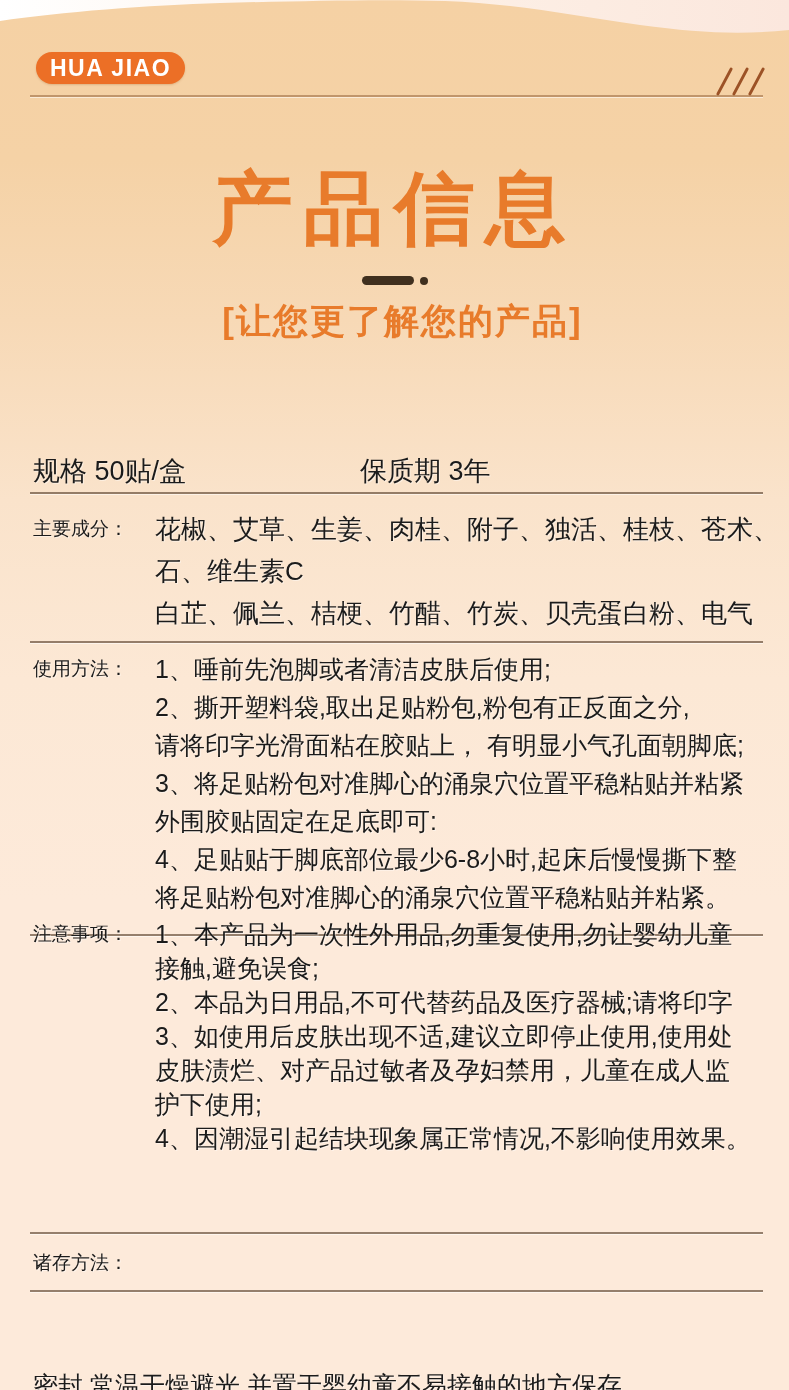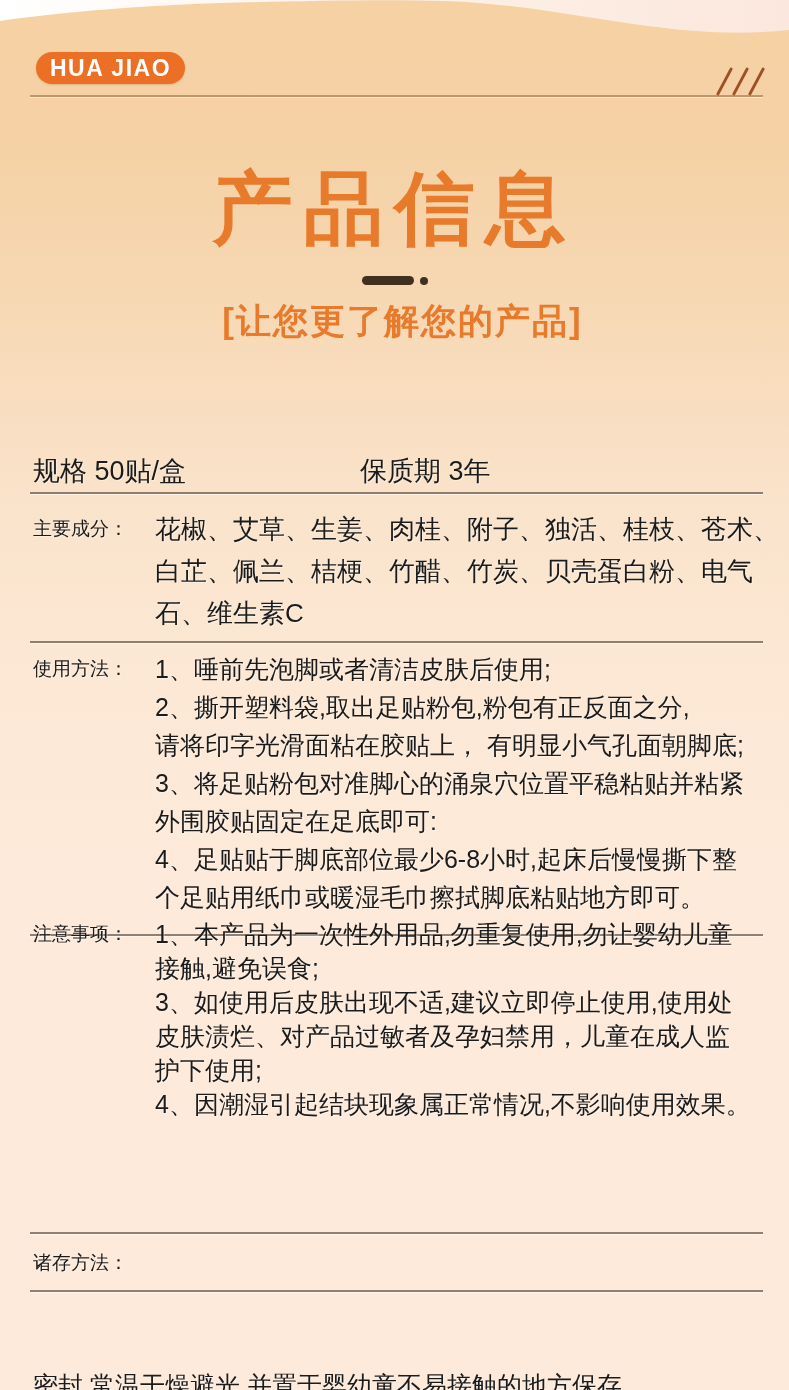--- a/index.html
+++ b/index.html
@@ -127,47 +127,48 @@
       <span>3年</span>
     </div>
   </div>
 
   <hr class="divider d1">
 
   <div class="section sec-ingredients txt">
     <div class="sec-label">主要成分：</div>
     <div class="sec-body">
       <div class="tline">花椒、艾草、生姜、肉桂、附子、独活、桂枝、苍术、</div>
+      <div class="tline">石、维生素C</div>
       <div class="tline">白芷、佩兰、桔梗、竹醋、竹炭、贝壳蛋白粉、电气</div>
-      <div class="tline">石、维生素C</div>
     </div>
   </div>
 
   <hr class="divider d2">
 
   <div class="section sec-usage txt">
     <div class="sec-label">使用方法：</div>
     <div class="sec-body">
       <div class="tline">1、唾前先泡脚或者清洁皮肤后使用;</div>
       <div class="tline">2、撕开塑料袋,取出足贴粉包,粉包有正反面之分,</div>
       <div class="tline">请将印字光滑面粘在胶贴上， 有明显小气孔面朝脚底;</div>
       <div class="tline">3、将足贴粉包对准脚心的涌泉穴位置平稳粘贴并粘紧</div>
       <div class="tline">外围胶贴固定在足底即可:</div>
       <div class="tline">4、足贴贴于脚底部位最少6-8小时,起床后慢慢撕下整</div>
-      <div class="tline">个足贴用纸巾或暖湿毛巾擦拭脚底粘贴地方即可。</div>
+      <div class="tline">将足贴粉包对准脚心的涌泉穴位置平稳粘贴并粘紧。</div>
     </div>
   </div>
 
   <hr class="divider d3">
 
   <div class="section sec-cautions txt">
     <div class="sec-label">注意事项：</div>
     <div class="sec-body">
       <div class="tline">1、本产品为一次性外用品,勿重复使用,勿让婴幼儿童</div>
       <div class="tline">接触,避免误食;</div>
+      <div class="tline">2、本品为日用品,不可代替药品及医疗器械;请将印字</div>
       <div class="tline">3、如使用后皮肤出现不适,建议立即停止使用,使用处</div>
       <div class="tline">皮肤渍烂、对产品过敏者及孕妇禁用，儿童在成人监</div>
       <div class="tline">护下使用;</div>
       <div class="tline">4、因潮湿引起结块现象属正常情况,不影响使用效果。</div>
     </div>
   </div>
 
   <hr class="divider d4">
 
   <div class="section sec-storage txt">

